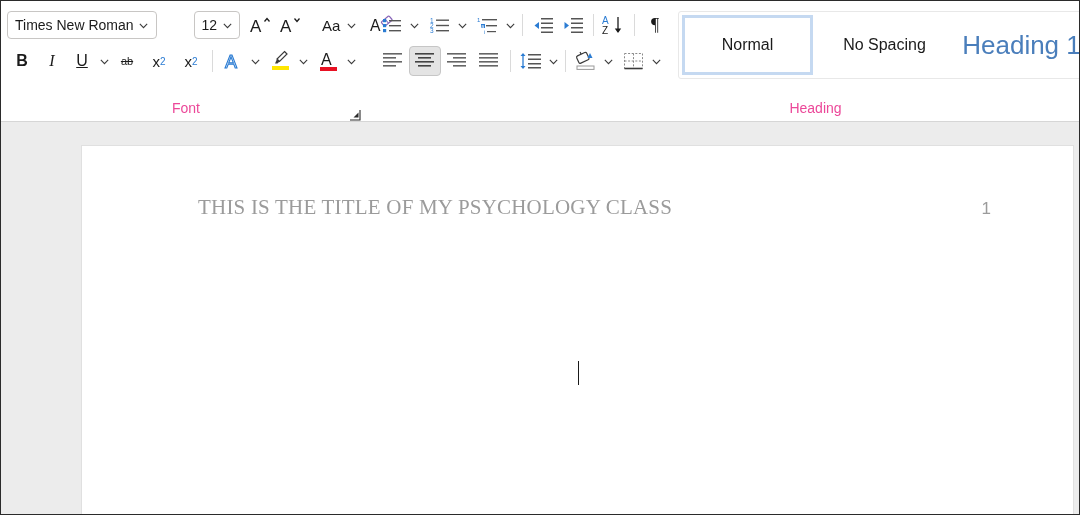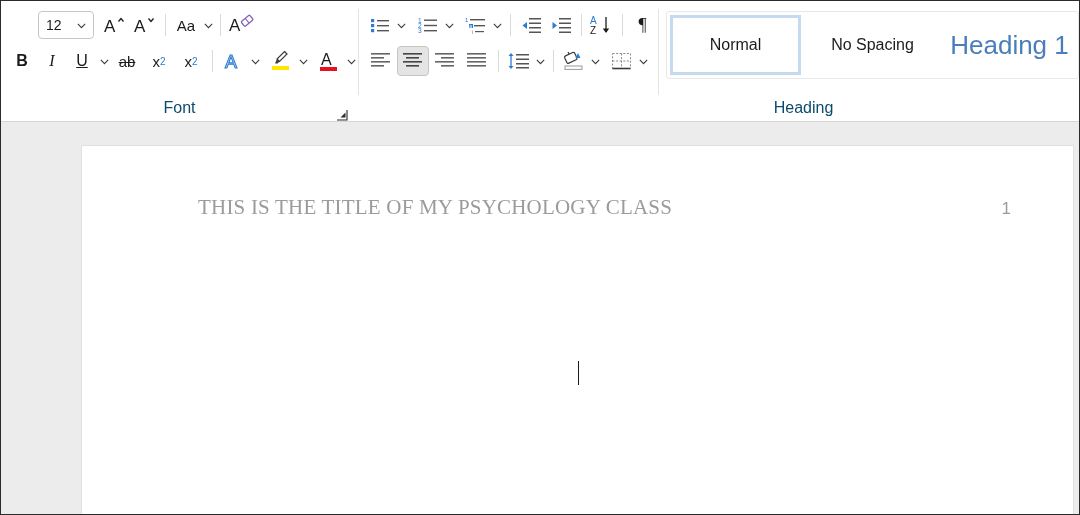--- a/index.html
+++ b/index.html
@@ -47,22 +47,22 @@
     margin: 8px 0 26px 0;
     align-self: stretch;
   }
   .group-rows {
     flex: 1 1 auto;
   }
   .grp-label {
     height: 24px;
     line-height: 22px;
     text-align: center;
-    font-size: 16px;
-    color: #0c4a6e;
+    font-size: 14px;
+    color: #ec4899;
     position: relative;
   }
   .dlg-launcher {
     position: absolute;
     right: 10px;
     bottom: 4px;
     width: 12px;
     height: 12px;
     cursor: pointer;
   }
@@ -193,21 +193,21 @@
     left: 81px;
     top: 24px;
     width: 991px;
     height: 400px;
     background: #ffffff;
     box-shadow: 0 0 0 1px #e0e0e0;
   }
   .header-area {
     position: absolute;
     left: 116px;
-    right: 24px;
+    right: 44px;
     top: 49px;
     display: flex;
     align-items: baseline;
   }
   .doc-header-text {
     font-family: "Liberation Serif", serif;
     font-size: 21px;
     color: #9b9b9b;
     letter-spacing: 0.2px;
     white-space: nowrap;
@@ -245,20 +245,28 @@
 <body>
 
 <div class="app">
 
   <div class="ribbon">
 
     <div class="group" style="width:370px;">
       <div class="group-rows">
 
         <div class="row">
+          <div class="combo" id="font-name-combo">
+            <span class="val">Times New Roman</span>
+            <span class="cbtn">
+              <svg width="11" height="11" viewBox="0 0 12 12">
+                  <path d="M2 4.3 L6 8.3 L10 4.3" fill="none" stroke="#3b3b3b" stroke-width="1.2"></path>
+                </svg>
+            </span>
+          </div>
 
           <div class="combo" id="font-size-combo">
             <span class="val">12</span>
             <span class="cbtn">
               <svg width="11" height="11" viewBox="0 0 12 12">
                   <path d="M2 4.3 L6 8.3 L10 4.3" fill="none" stroke="#3b3b3b" stroke-width="1.2"></path>
                 </svg>
             </span>
           </div>
 
@@ -309,21 +317,21 @@
           </div>
           <div class="btn" style="width:28px;">
             <span class="glyph" style="text-decoration:underline;font-size:16px;">U</span>
           </div>
           <div class="chev">
             <svg width="11" height="11" viewBox="0 0 12 12">
                 <path d="M2 4.3 L6 8.3 L10 4.3" fill="none" stroke="#3b3b3b" stroke-width="1.2"></path>
               </svg>
           </div>
           <div class="btn" style="width:32px;">
-            <span class="glyph" style="text-decoration:line-through;font-size:15px;">ab</span>
+            <span class="glyph" style="text-decoration:line-through;font-size:11px;">ab</span>
           </div>
           <div class="btn" style="width:32px;">
             <span class="glyph" style="font-size:15px;">x</span>
               <span style="font-size:10px;color:#2b7cd3;vertical-align:-4px;">2</span>
           </div>
           <div class="btn" style="width:32px;">
             <span class="glyph" style="font-size:15px;">x</span>
               <span style="font-size:10px;color:#2b7cd3;vertical-align:6px;">2</span>
           </div>
 

